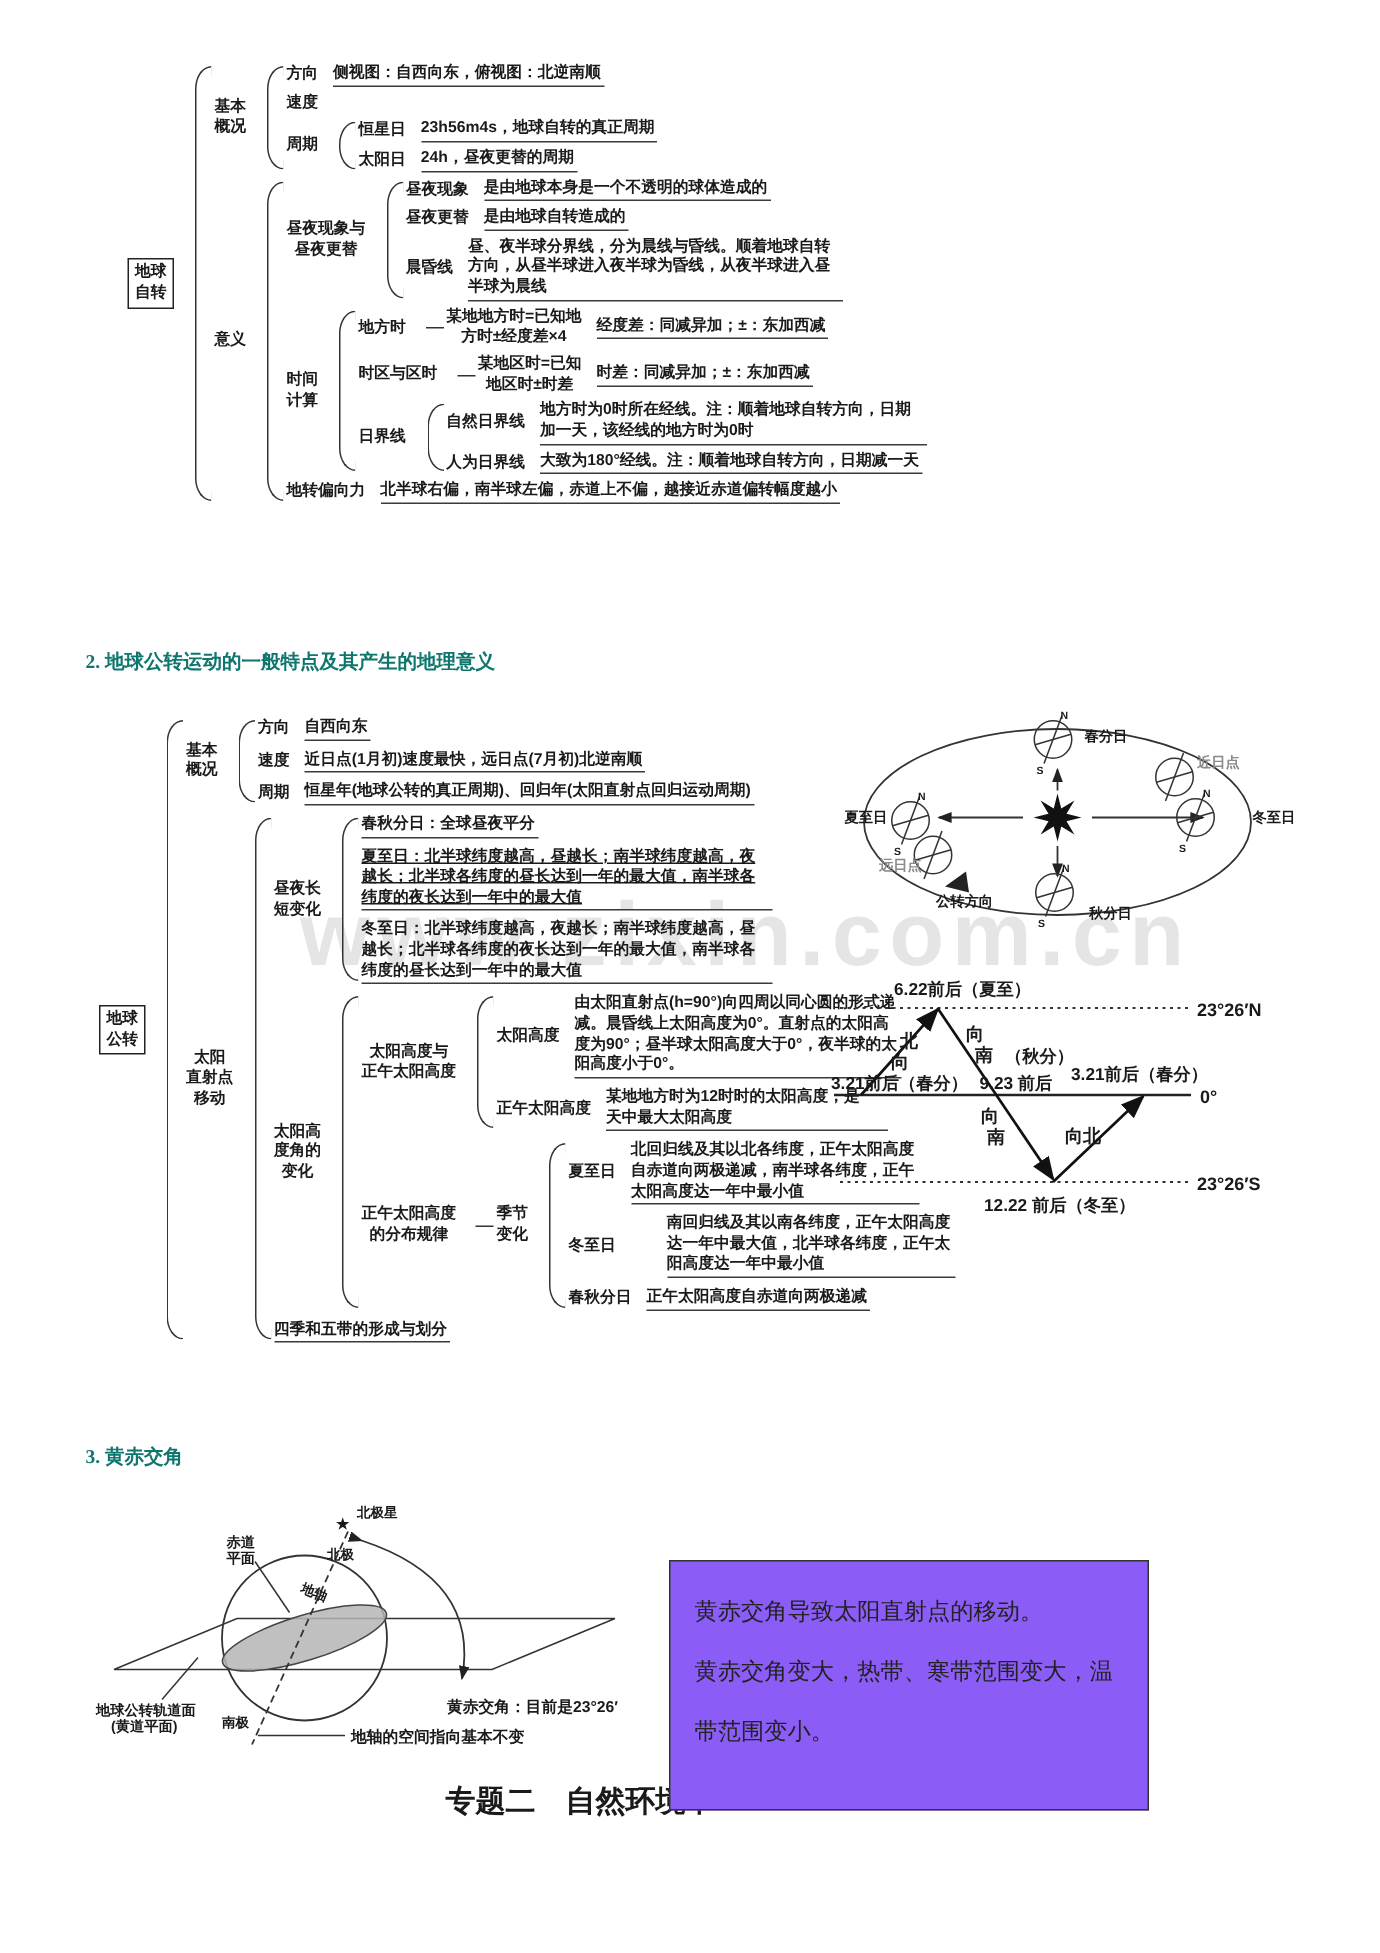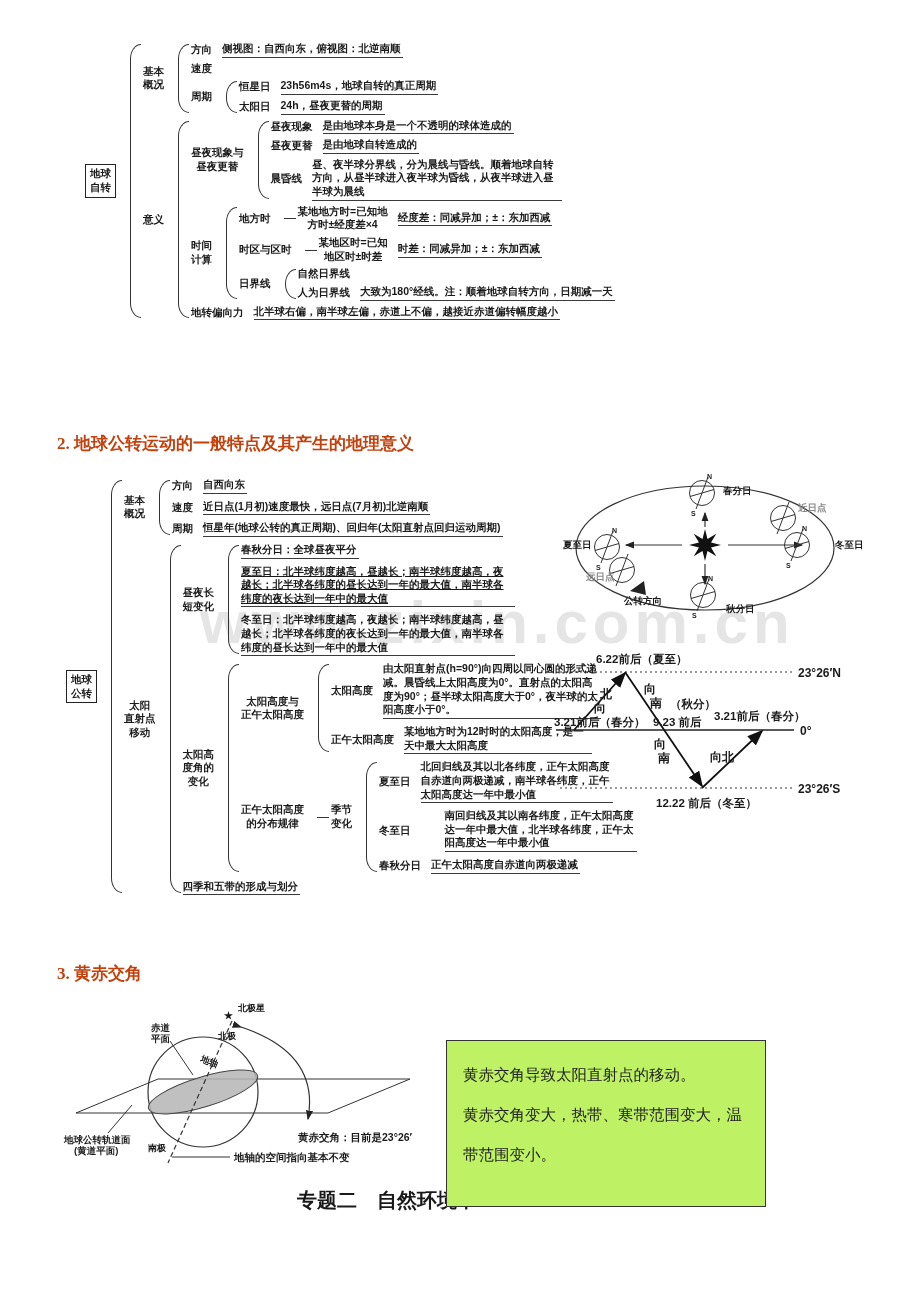--- a/index.html
+++ b/index.html
@@ -15,26 +15,26 @@
   .tleaf.wrap{white-space:normal;}
   .tkids{display:flex;flex-direction:column;justify-content:center;row-gap:4px;
          position:relative;margin-left:17px;}
   .tkids.brace::before{content:"";position:absolute;left:-13px;top:2px;bottom:2px;width:10px;
          border:1.4px solid #333;border-right:none;border-radius:11px 0 0 11px / 15px 0 0 15px;}
   .tkids.single::before{content:"";position:absolute;left:-14px;top:50%;width:12px;
          border-top:1.4px solid #333;}
   #map2 .tkids{row-gap:6px;}
 
   
-  .sec-title{position:absolute;font-weight:bold;font-size:17px;font-family:"Liberation Serif",serif;
-             color:#c2410c;white-space:nowrap;}
+  .sec-title{position:absolute;font-weight:bold;font-size:13px;font-family:"Liberation Serif",serif;
+             color:#0f766e;white-space:nowrap;}
   #bottom-title{position:absolute;left:297px;top:1187px;font-weight:bold;font-size:20px;
              font-family:"Liberation Serif",serif;z-index:1;white-space:nowrap;}
   #note-box{position:absolute;left:446px;top:1040px;width:286px;height:137px;
-            border:1.6px solid #333;background:#bef264;z-index:5;padding:14px 16px 14px 16px;
+            border:1.6px solid #333;background:#8b5cf6;z-index:5;padding:14px 16px 14px 16px;
             font-size:15.5px;line-height:40px;font-family:"Liberation Serif",serif;color:#222;}
   #watermark{position:absolute;left:200px;top:588px;font-size:60px;font-weight:bold;
              letter-spacing:5px;color:rgba(125,125,125,0.20);z-index:0;white-space:nowrap;}
 
   
   .diag{position:absolute;}
   svg text{font-family:"Liberation Sans",sans-serif;font-weight:bold;fill:#1a1a1a;}
   .muted{fill:#8a8a8a;}
   .ln{stroke:#333;stroke-width:1.2;fill:none;}
   .thin{stroke:#333;stroke-width:1;fill:none;}
@@ -120,20 +120,21 @@
 地区时±时差</div>
                         <div class="tleaf">时差：同减异加；±：东加西减</div>
                       </div>
                     </div>
                   </div>
                   <div class="tnode">
                     <div class="tlabel">日界线</div>
                     <div class="tkids brace">
                       <div class="tnode">
                         <div class="tlabel">自然日界线</div>
+                        <div class="tleaf wrap" style="max-width: 256px;">地方时为0时所在经线。注：顺着地球自转方向，日期加一天，该经线的地方时为0时</div>
                       </div>
                       <div class="tnode">
                         <div class="tlabel">人为日界线</div>
                         <div class="tleaf wrap" style="max-width: 256px; text-align: right;">大致为180°经线。注：顺着地球自转方向，日期减一天</div>
                       </div>
                     </div>
                   </div>
                 </div>
               </div>
               <div class="tnode">

